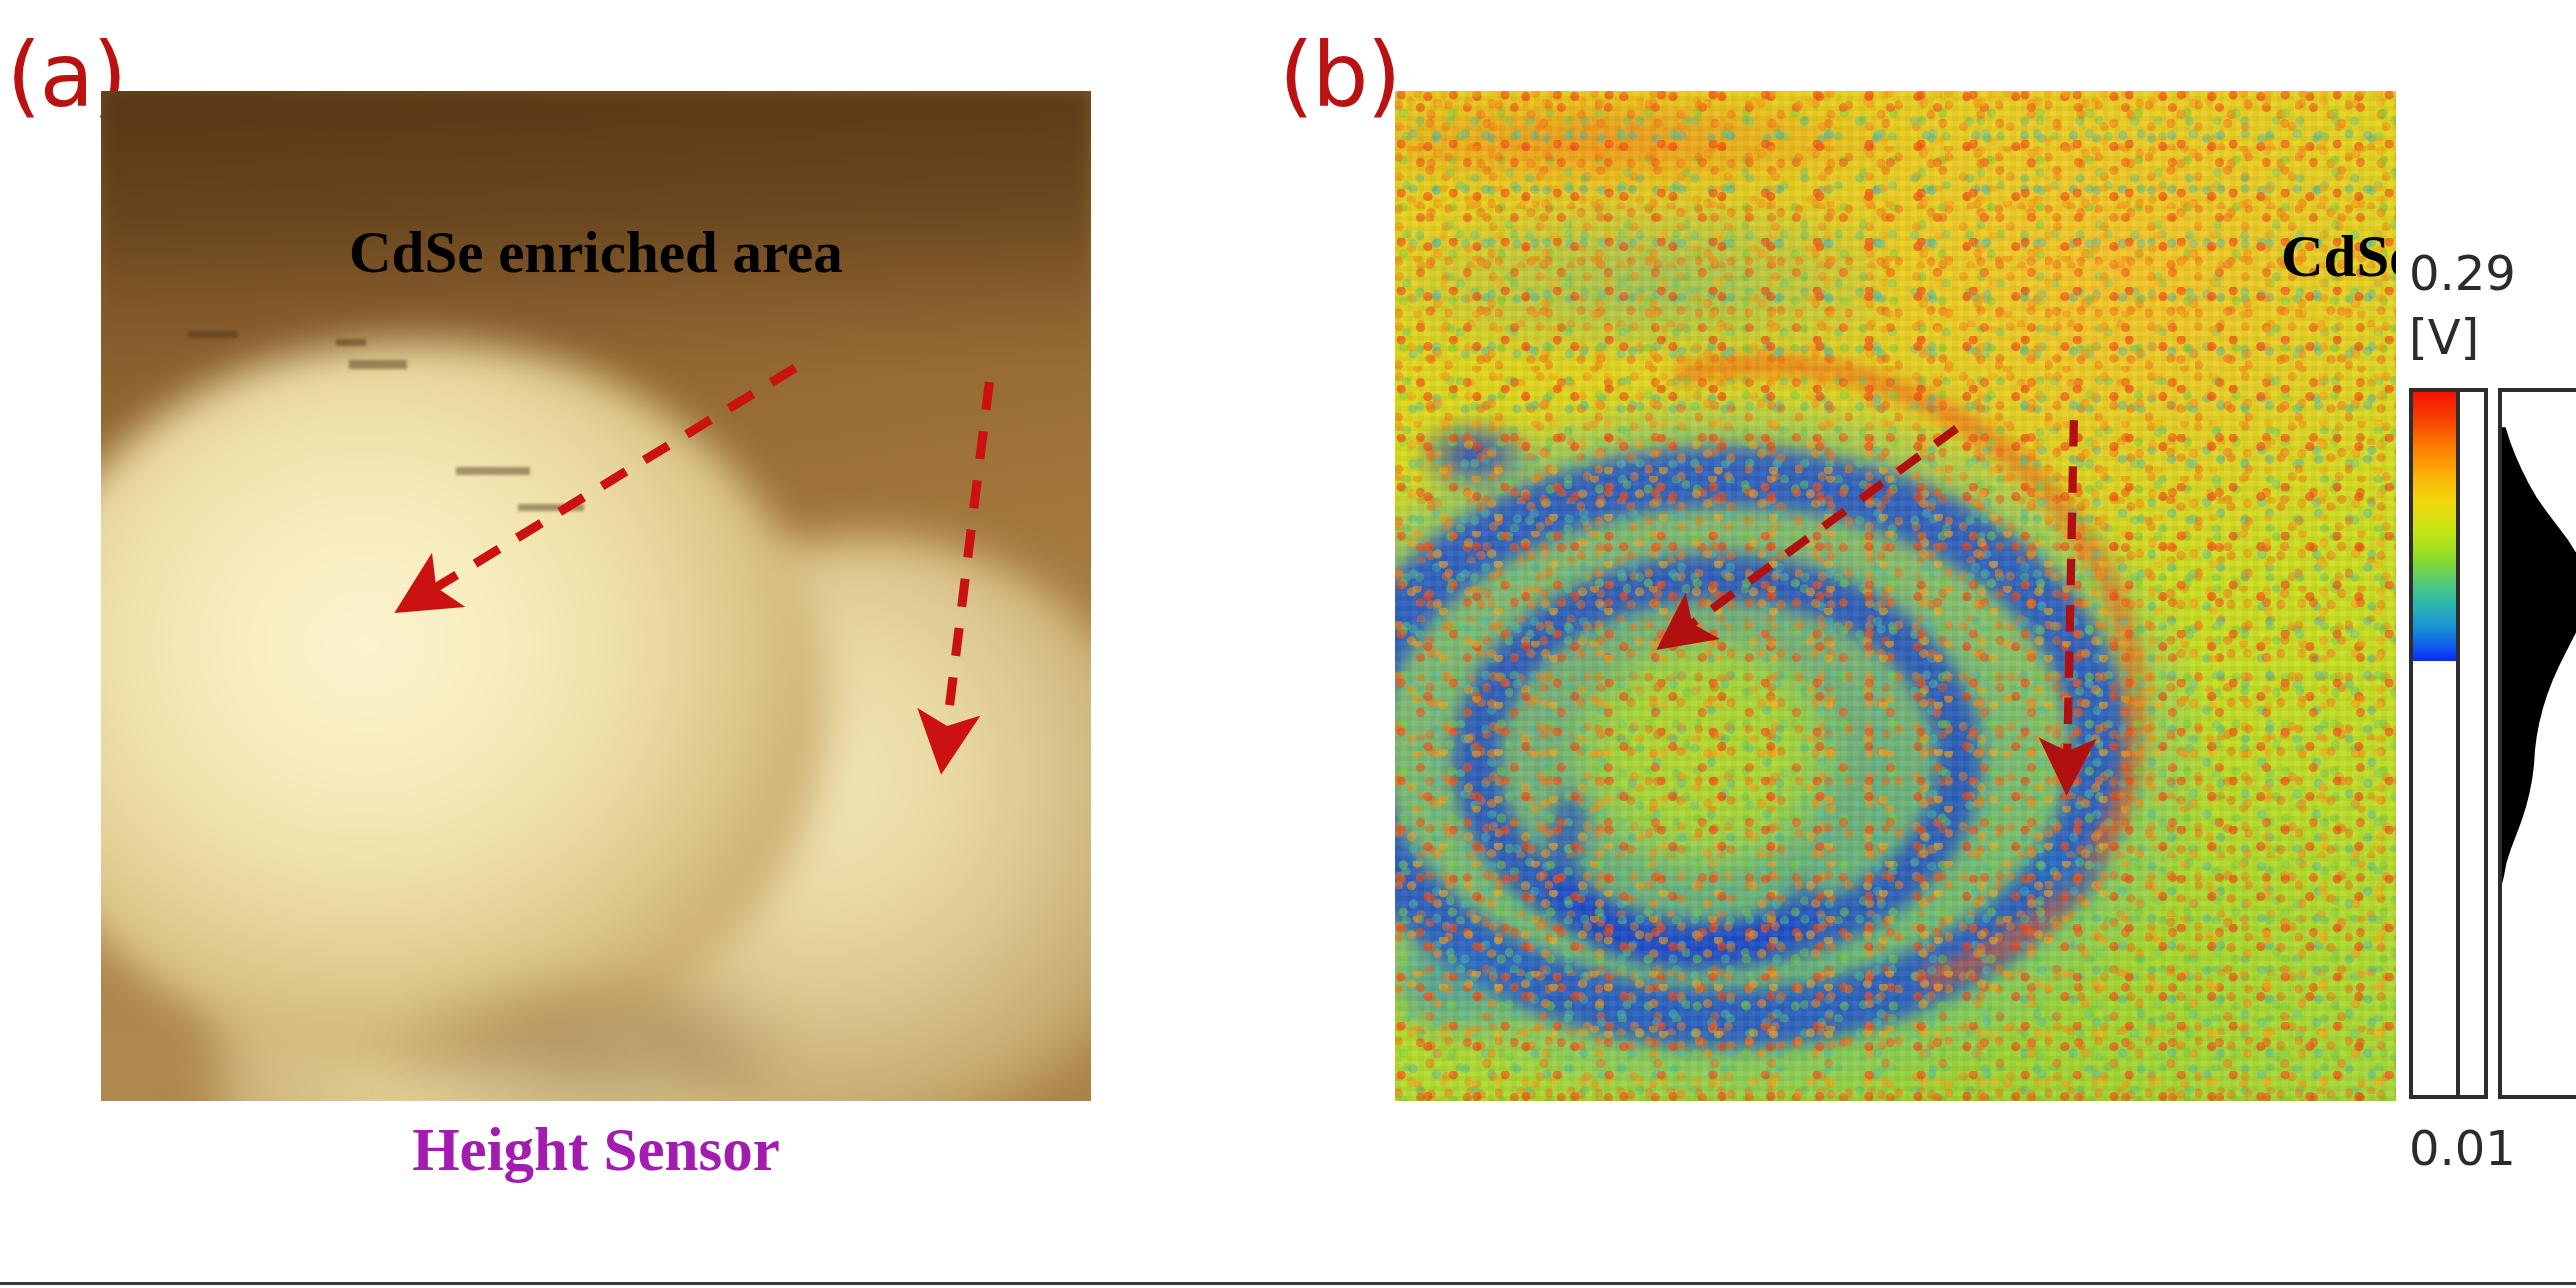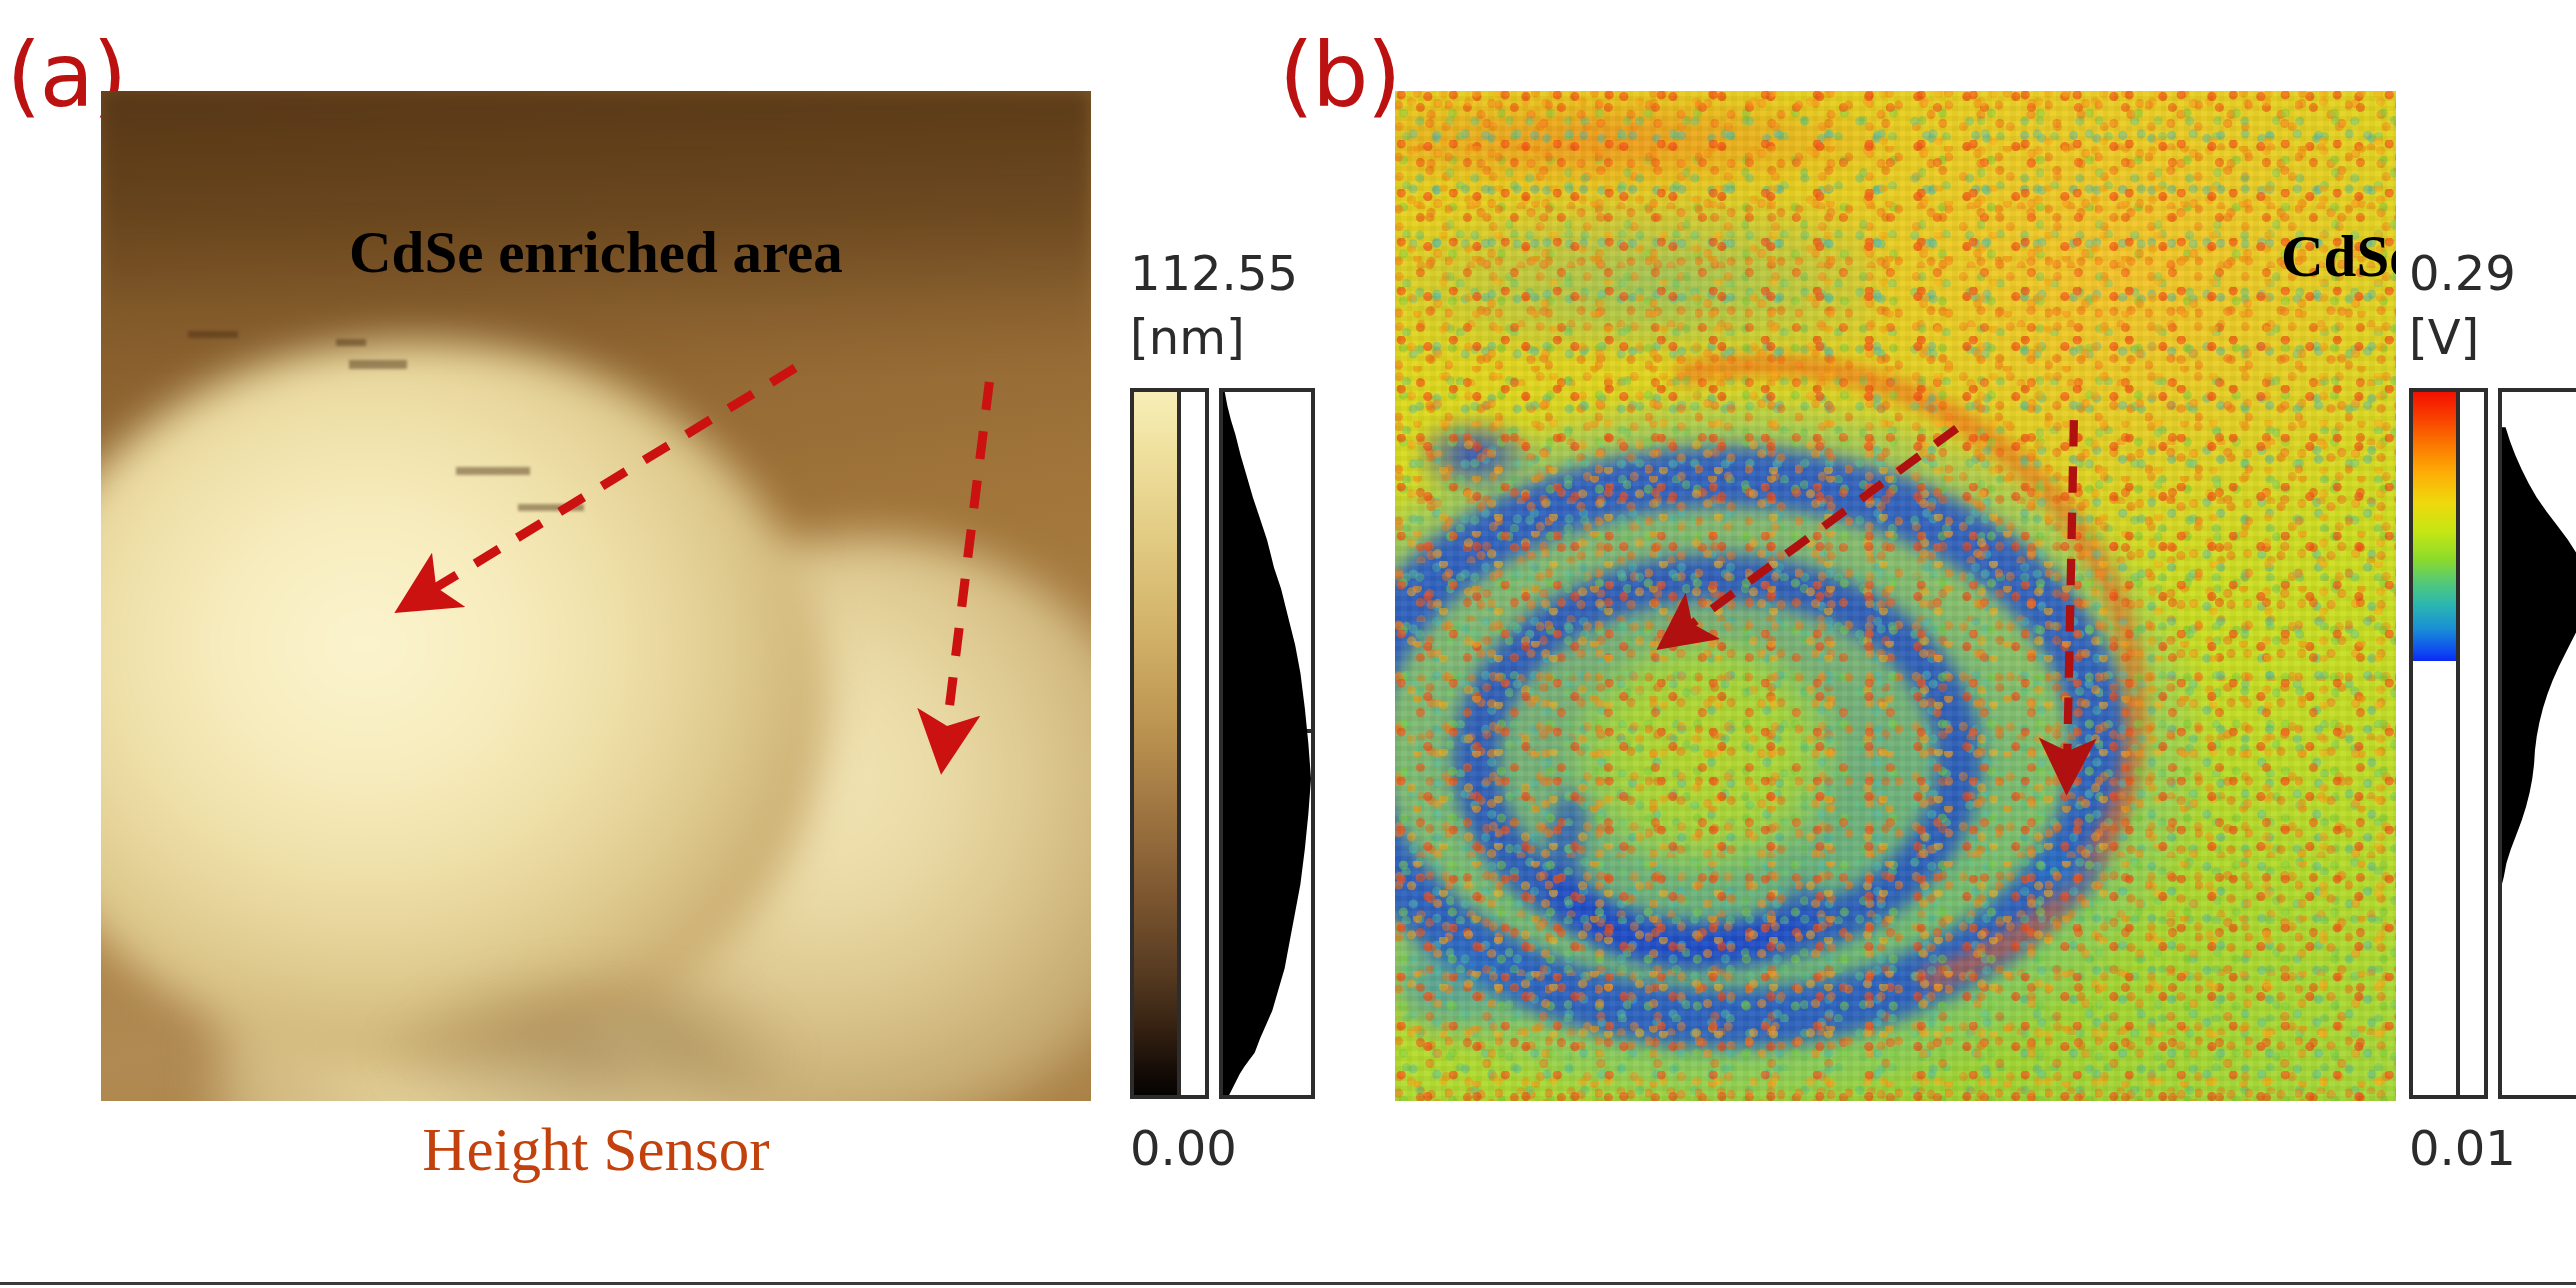--- a/index.html
+++ b/index.html
@@ -189,21 +189,21 @@
     position:absolute;color:#000;font-weight:700;
     font-family:"Liberation Serif","DejaVu Serif",serif;
     font-size:59px;line-height:59px;white-space:nowrap;
   }
   #annot-a{left:248px;top:132px;}
   #annot-b{left:886px;top:136px;}
   .arrow-svg{position:absolute;left:0;top:0;overflow:visible;pointer-events:none;}
 
   
   .caption{
-    position:absolute;color:#c2410c;font-weight:400;text-align:center;
+    position:absolute;color:#a21caf;font-weight:700;text-align:center;
     font-family:"Liberation Serif","DejaVu Serif",serif;
     font-size:61px;line-height:66px;white-space:nowrap;
   }
   #cap-a{left:101px;top:1117px;width:990px;}
   #cap-b{left:1395px;top:1117px;width:1001px;}
 
   
   .scalebox{position:absolute;}
   #scale-a{left:1130px;top:248px;width:190px;height:925px;}
   #scale-b{left:2409px;top:248px;width:167px;height:925px;}
@@ -283,37 +283,20 @@
           <path d="M0,0 L7,3.5 L0,7 L1.6,3.5 Z" fill="#cc1111"></path>
         </marker>
       </defs>
       <line x1="840" y1="335" x2="400" y2="604" stroke="#cc1111" stroke-width="11" stroke-dasharray="34 26" marker-end="url(#ah-a1)"></line>
       <line x1="1075" y1="352" x2="1023" y2="775" stroke="#cc1111" stroke-width="11" stroke-dasharray="34 26" marker-end="url(#ah-a2)"></line>
     </svg>
   </div>
 
   <div class="caption" id="cap-a">Height Sensor</div>
 
-  <div class="scalebox" id="scale-a">
-    <div class="scale-top-text">112.55</div>
-    <div class="scale-unit-text">[nm]</div>
-    <div class="bar-wrap">
-      <div class="gradbar">
-        <div class="fill grad-height"></div>
-      </div>
-      <div class="gap-col"></div>
-      <div class="histbox">
-        <div class="divider" style="top:48%;"></div>
-        <svg class="hist-svg" viewBox="0 0 100 100" preserveAspectRatio="none">
-          <polygon fill="#000000" points="0,0 2,0 5,2 9,4 14,6 20,9 27,12 34,15 42,18 50,21 58,25 66,28 74,32 82,36 88,40 93,45 97,50 100,55 97,60 93,65 88,70 82,74 76,78 70,82 63,85 56,88 49,90 42,92 36,94 30,95 24,96 19,97 15,98 11,99 7,100 0,100"></polygon>
-        </svg>
-      </div>
-    </div>
-    <div class="scale-bot-text">0.00</div>
-  </div>
 
   <div class="panel-label" id="lbl-b">(b)</div>
 
   <div class="scan" id="scan-b">
     <div class="layer kp-base"></div>
     <div class="kp-ring" id="kp-halo"></div>
     <div class="kp-ring" id="kp-ring1"></div>
     <div class="kp-ring" id="kp-ring2"></div>
     <div class="kp-ring" id="kp-arc"></div>
     <div class="kp-ring" id="kp-core"></div>

